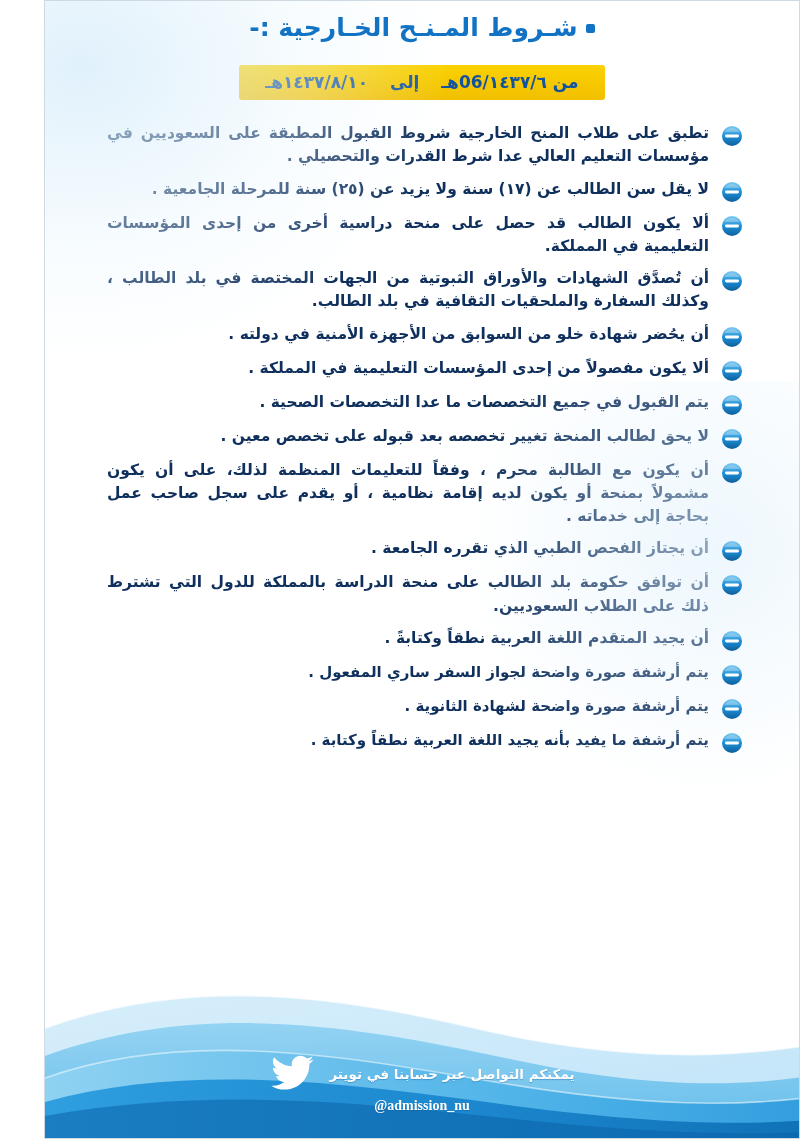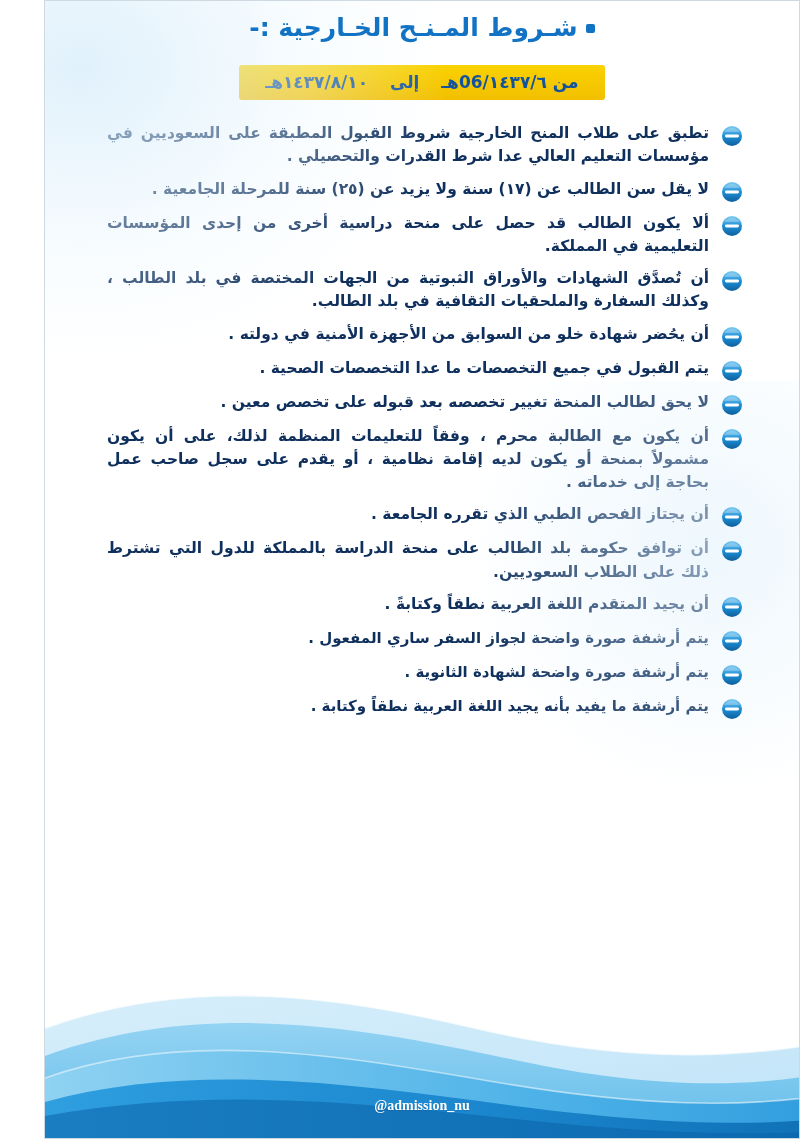--- a/index.html
+++ b/index.html
@@ -261,20 +261,30 @@
       <span class="bullet">
         <svg viewBox="0 0 22 22" width="22" height="22" aria-hidden="true">
             <circle cx="11" cy="11" r="10" fill="url(#bg1)"></circle>
             <rect x="4" y="9.6" width="14" height="2.8" rx="1.4" fill="#ffffff"></rect>
             <path d="M3 7 A10 10 0 0 1 19 7 Z" fill="rgba(255,255,255,0.25)"></path>
           </svg>
       </span>
       <span class="item-text">أن يحُضر شهادة خلو من السوابق من الأجهزة الأمنية في دولته .</span>
     </li>
 
+    <li class="item center">
+      <span class="bullet">
+        <svg viewBox="0 0 22 22" width="22" height="22" aria-hidden="true">
+            <circle cx="11" cy="11" r="10" fill="url(#bg1)"></circle>
+            <rect x="4" y="9.6" width="14" height="2.8" rx="1.4" fill="#ffffff"></rect>
+            <path d="M3 7 A10 10 0 0 1 19 7 Z" fill="rgba(255,255,255,0.25)"></path>
+          </svg>
+      </span>
+      <span class="item-text">ألا يكون مفصولاً من إحدى المؤسسات التعليمية في المملكة .</span>
+    </li>
 
     <li class="item center">
       <span class="bullet">
         <svg viewBox="0 0 22 22" width="22" height="22" aria-hidden="true">
             <circle cx="11" cy="11" r="10" fill="url(#bg1)"></circle>
             <rect x="4" y="9.6" width="14" height="2.8" rx="1.4" fill="#ffffff"></rect>
             <path d="M3 7 A10 10 0 0 1 19 7 Z" fill="rgba(255,255,255,0.25)"></path>
           </svg>
       </span>
       <span class="item-text">يتم القبول في جميع التخصصات ما عدا التخصصات الصحية .</span>
@@ -397,16 +407,28 @@
       <path d="M0,178 C160,120 320,150 470,182 C600,210 700,212 800,192 L800,260 L0,260 Z" fill="url(#w4)" opacity="0.75"></path>
       <path d="M0,200 C140,150 300,178 450,204 C590,228 700,232 800,214 L800,260 L0,260 Z" fill="url(#w2)"></path>
       <path d="M0,224 C150,182 320,208 470,228 C610,246 710,250 800,238 L800,260 L0,260 Z" fill="url(#w3)"></path>
       <path d="M0,238 C180,206 340,228 500,244 C620,256 720,258 800,252 L800,260 L0,260 Z" fill="#0b62a8" opacity="0.55"></path>
       <path d="M0,150 C150,95 300,120 430,150 C560,180 680,186 800,160" fill="none" stroke="#ffffff" stroke-width="2" opacity="0.7"></path>
       <path d="M0,200 C140,150 300,178 450,204 C590,228 700,232 800,214" fill="none" stroke="#ffffff" stroke-width="1.6" opacity="0.5"></path>
     </svg>
   </div>
 
   <div class="footer">
+    <div class="footer-line">
+      <span class="footer-text">يمكنكم التواصل عبر حسابنا في تويتر</span>
+      <span class="twitter-bird">
+        <svg viewBox="0 0 48 42" width="46" height="40" aria-hidden="true">
+          <path d="M46.5,6.1c-1.6,0.7-3.4,1.2-5.2,1.4c1.9-1.1,3.3-2.9,4-5c-1.8,1-3.7,1.8-5.8,2.2C37.8,2.9,35.4,1.8,32.8,1.8
+          c-5,0-9.1,4-9.1,9c0,0.7,0.1,1.4,0.2,2.1C16.4,12.5,9.7,8.9,5.2,3.4C4.4,4.7,4,6.2,4,7.8c0,3.1,1.6,5.9,4.1,7.5
+          c-1.5-0.1-2.9-0.5-4.1-1.1c0,0,0,0.1,0,0.1c0,4.4,3.1,8,7.3,8.8c-0.8,0.2-1.6,0.3-2.4,0.3c-0.6,0-1.1-0.1-1.7-0.2
+          c1.2,3.6,4.5,6.2,8.5,6.3c-3.1,2.4-7,3.9-11.3,3.9c-0.7,0-1.5,0-2.2-0.1c4,2.6,8.8,4.1,14,4.1c16.8,0,26-13.8,26-25.8
+          c0-0.4,0-0.8,0-1.2C43.7,9.5,45.3,7.9,46.5,6.1z" fill="#ffffff"></path>
+        </svg>
+      </span>
+    </div>
     <div class="handle">@admission_nu</div>
   </div>
 
 </div>
 
 </body></html>

